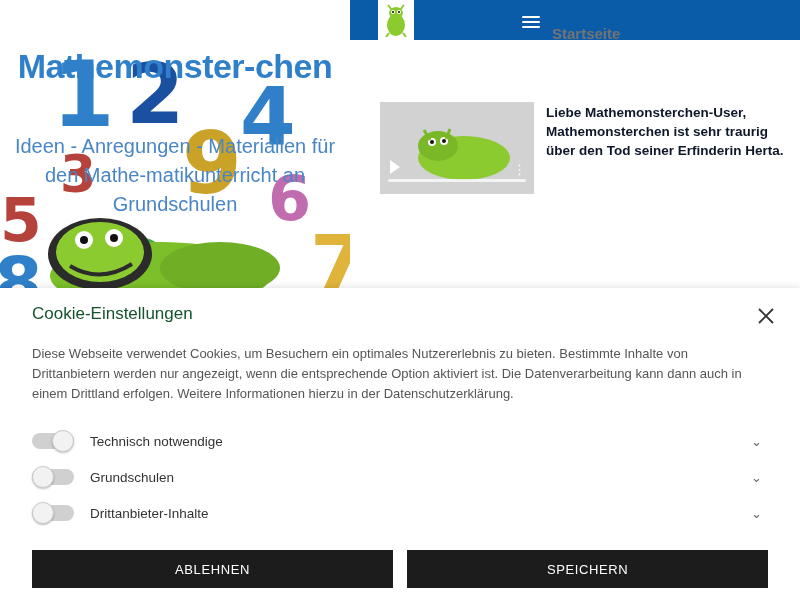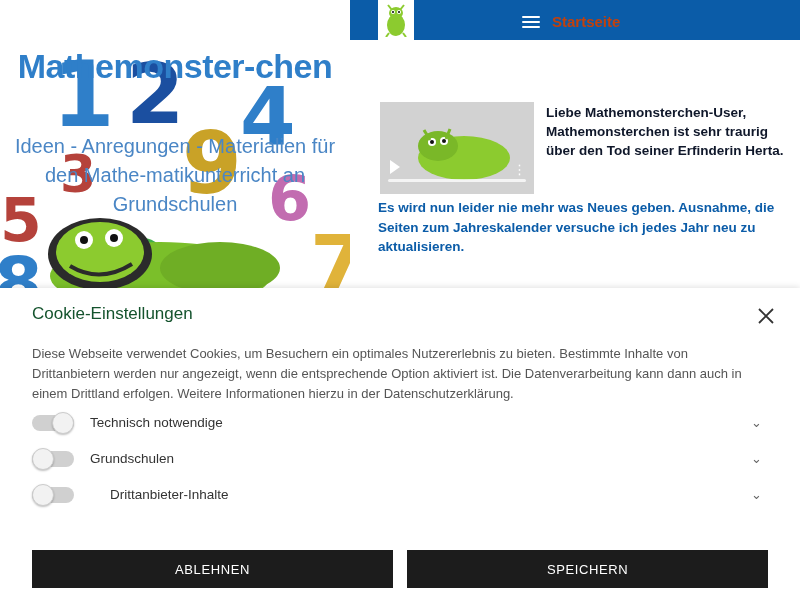--- a/index.html
+++ b/index.html
@@ -96,24 +96,24 @@
   .burger {
     position: absolute;
     left: 522px; top: 16px;
     width: 18px; height: 12px;
     display: flex; flex-direction: column; justify-content: space-between;
     cursor: pointer;
   }
   .burger span { display: block; height: 2px; background: #ffffff; border-radius: 1px; }
   .topbar-title {
     position: absolute;
-    left: 552px; top: 13px;
+    left: 552px; top: 25px;
     font-size: 15px;
     font-weight: bold;
-    color: #c2410c;
+    color: #737373;
   }
 
   
   .right-panel {
     position: absolute;
     left: 350px; top: 40px;
     width: 450px; height: 260px;
     background: #ffffff;
   }
   .video-box {
@@ -202,25 +202,25 @@
     left: 32px; top: 344px;
     width: 736px;
     font-size: 13px;
     color: #555555;
     line-height: 1.55;
   }
   .toggle-row {
     position: absolute;
     left: 32px;
     width: 736px; height: 34px;
-    display: flex; align-items: flex-start;
+    display: flex; align-items: flex-end;
   }
   .tr1 { top: 415px; }
   .tr2 { top: 451px; }
-  .tr3 { top: 487px; gap: 20px; }
+  .tr3 { top: 487px; }
   .switch {
     position: relative;
     width: 42px; height: 16px;
     border-radius: 8px;
     background: #d0d0d0;
     flex: 0 0 auto;
   }
   .knob {
     position: absolute;
     top: -3px;
@@ -337,21 +337,20 @@
           <path d="M70 27 L66 37" stroke="#7ab828" stroke-width="3"></path>
         </svg>
       </div>
       <div class="video-play"></div>
       <div class="video-bar"></div>
       <div class="video-dots">⋮</div>
     </div>
 
     <div class="side-text">Liebe Mathemonsterchen-User,
 Mathemonsterchen ist sehr traurig über den Tod seiner Erfinderin Herta.</div>
-    <div class="wide-text">Es wird nun leider nie mehr was Neues geben. Ausnahme, die Seiten zum Jahreskalender versuche ich jedes Jahr neu zu aktualisieren.</div>
   </div>
 
   <div class="divider"></div>
 
   <div class="cookie"></div>
 
   <div class="cookie-title">Cookie-Einstellungen</div>
 
   <div class="cookie-close">
     <svg width="20" height="20" viewBox="0 0 20 20">

